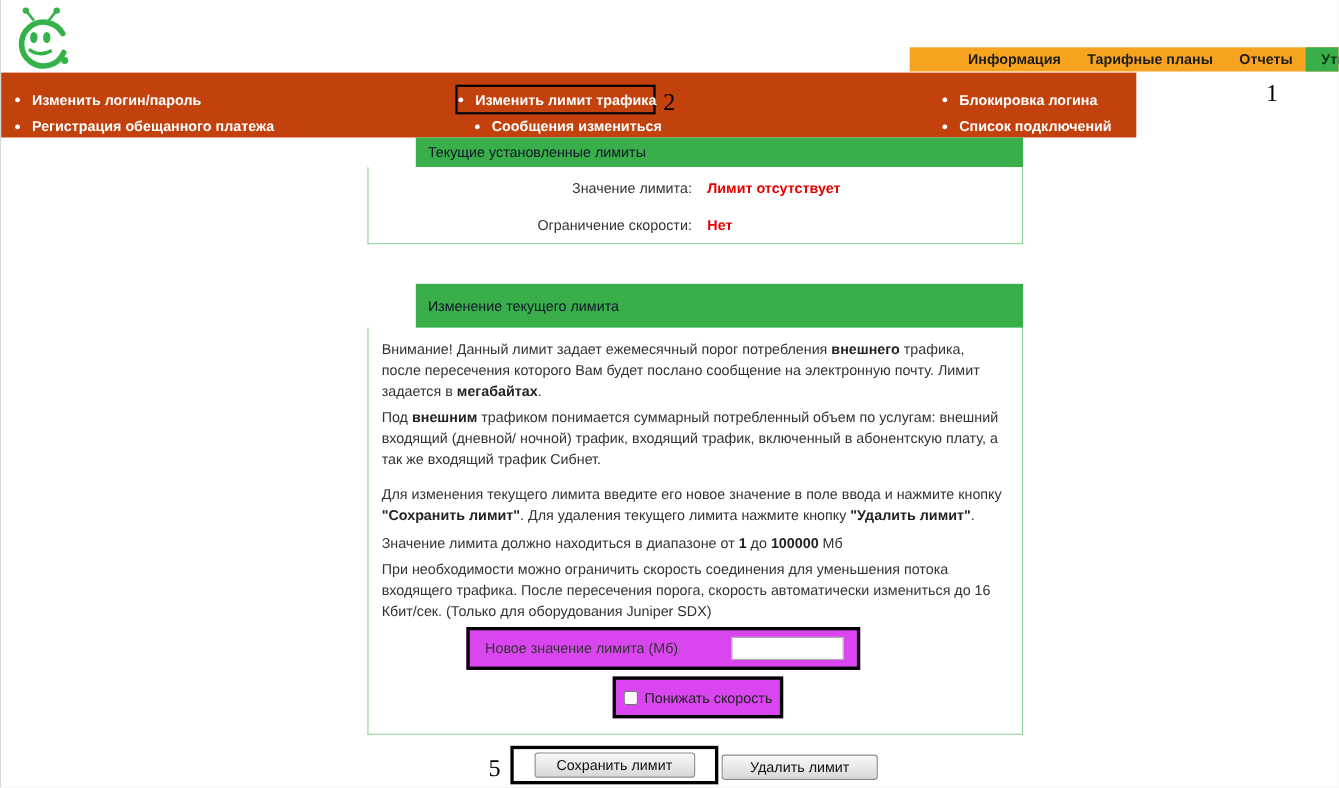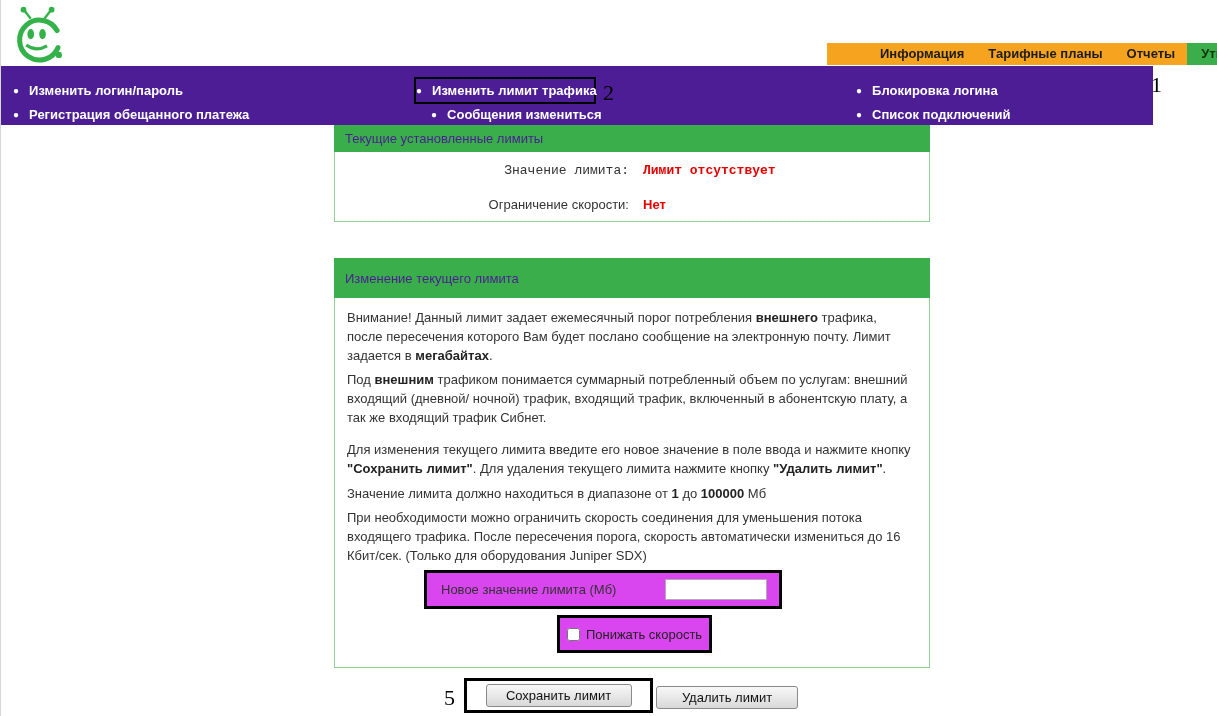--- a/index.html
+++ b/index.html
@@ -15,51 +15,51 @@
     position:absolute; left:826px; top:43px; width:391px; height:22px;
     background:#f6a41f; display:flex; align-items:stretch;padding-left:34px;
   }
   .tab {
     line-height:22px; font-size:13px; font-weight:bold; color:#1c1c1c;
     padding:0 12px; white-space:nowrap; cursor:default;
   }
   .tab.first { margin-left:7px; }
   .tab.active { background:#3aae4a; color:#12340f; padding:0 14px; }
   
-  .navbar { position:absolute; left:0; top:66px; width:1152px; height:59px; background:#4c1d95; }
+  .navbar { position:absolute; left:0; top:66px; width:1032px; height:59px; background:#c2410c; }
   .nav-item {
     position:absolute; color:#ffffff; font-weight:bold; font-size:13px;
     white-space:nowrap; cursor:default;
   }
   .nav-item .bullet { font-size:10px; margin-right:10px; vertical-align:1px; }
   .nav-box {
     position:absolute; left:413px; top:11px; width:182px; height:27px;
     border:2px solid #000; display:flex; align-items:center; 
   }
   .nav-box .nav-item-inline { color:#fff; font-weight:bold; font-size:13px; white-space:nowrap; }
   .nav-box .bullet { font-size:10px; margin-right:10px; vertical-align:1px; }
   
   .annot {
     position:absolute; font-family:"Liberation Serif", serif; font-size:22px;
     color:#000; line-height:1;
   }
   
   .panel { position:absolute; left:333px; width:596px; }
   .panel-header {
-    background:#3aae4a; color:#4c1d95; font-size:13px;
-    padding-left:11px; display:flex; align-items:center;
+    background:#3aae4a; color:#0f172a; font-size:13px;
+    padding-left:11px; display:flex; align-items:center;margin-left:44px;
   }
   .panel-body { background:#fff; border:1px solid #8fd297; border-top:none; position:relative; }
   #panel-limits { top:125px; }
   #panel-limits .panel-header { height:27px; }
   #panel-limits .panel-body { height:70px; }
   .limit-row { position:absolute; left:0; width:100%; display:flex; font-size:13px; }
   .limit-row .lbl { width:294px; text-align:right; color:#333; }
   .limit-row .val { margin-left:14px; color:#e60000; font-weight:bold; }
-  #limit-row-1 { top:11px;font-family:Liberation Mono, monospace; }
+  #limit-row-1 { top:11px; }
   #limit-row-2 { top:45px; }
   #panel-change { top:258px; }
   #panel-change .panel-header { height:40px; }
   #panel-change .panel-body { height:370px;padding-left:34px; }
   .para {
     position:absolute; left:12px; width:566px; font-size:13px; line-height:19px; color:#333;
   }
   #para-1 { top:10px; } #para-2 { top:72px; } #para-3 { top:142px; }
   #para-4 { top:186px; } #para-5 { top:210px; }
   .para b { color:#222; }

